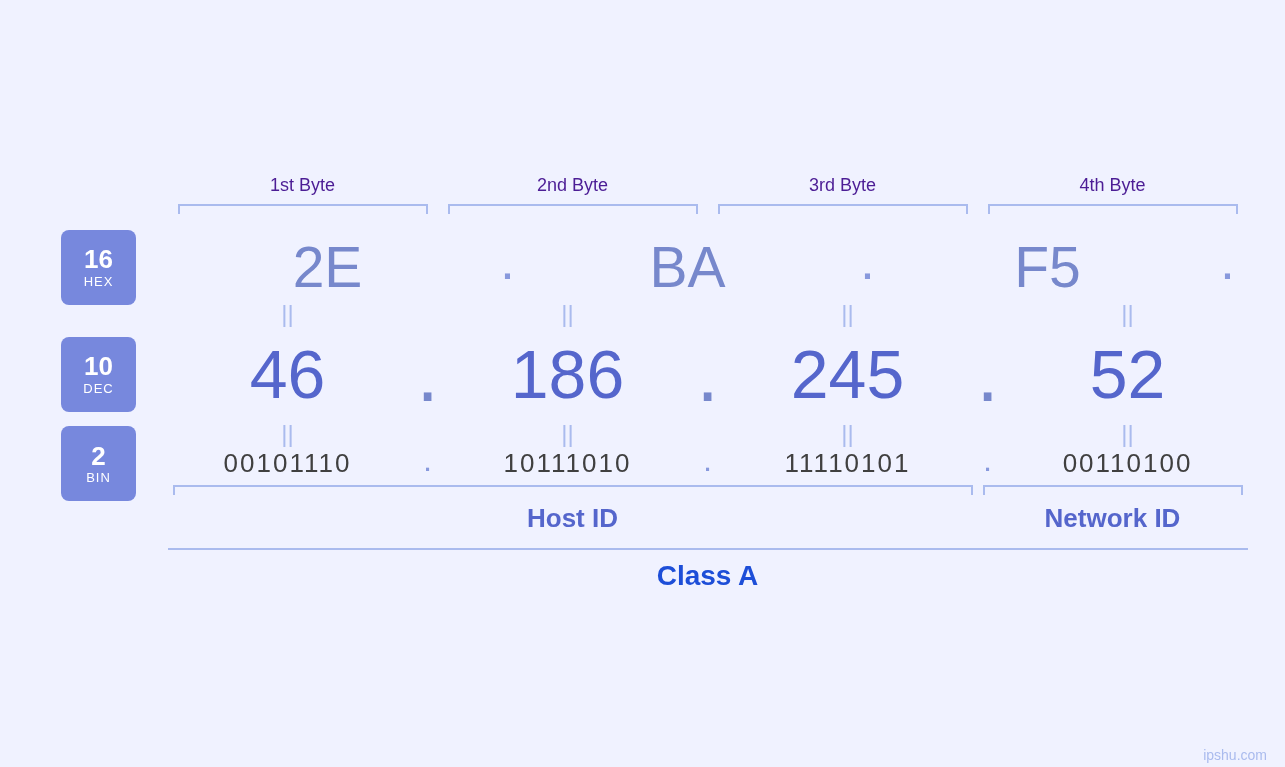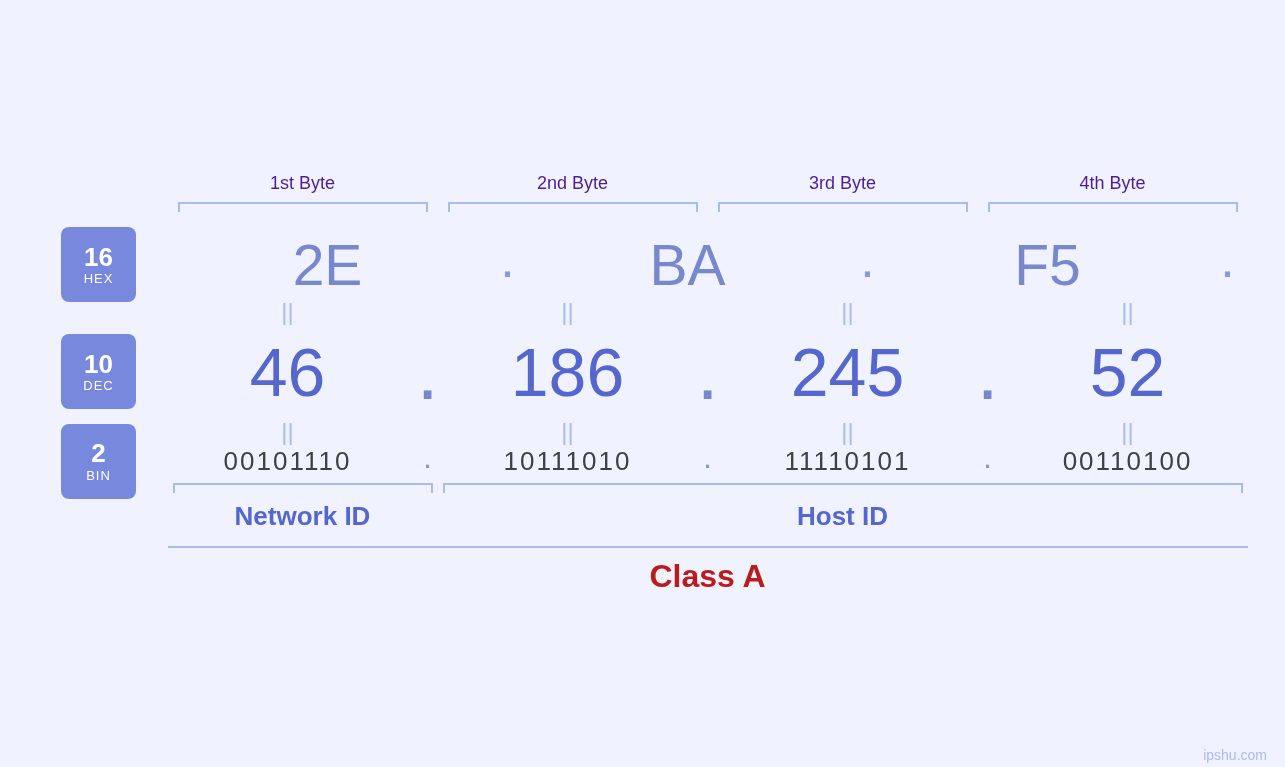--- a/index.html
+++ b/index.html
@@ -230,22 +230,22 @@
       align-items: center;
     }
 
     .class-bracket-line {
       width: 100%;
       height: 2px;
       background: #aabbee;
     }
 
     .class-label {
-      font-size: 32px;
-      color: #b91c1c;
+      font-size: 28px;
+      color: #1d4ed8;
       font-weight: 600;
       margin-top: 10px;
     }
 
     .watermark {
       position: absolute;
       bottom: 4px;
       right: 18px;
       color: #aabbee;
       font-size: 14px;
@@ -368,28 +368,28 @@
       <div class="byte-value">
         <span class="bin-value">00110100</span>
       </div>
     </div>
   </div>
 
   <div class="bottom-section" style="margin-top:6px;">
     <div class="bottom-spacer"></div>
     <div class="bottom-content">
 
+      <div style="display:flex;flex-direction:column;align-items:center;width:75%;">
+        <div style="width:calc(100% - 10px);height:10px;border:2px solid #aabbee;border-bottom:none;margin:0 5px;"></div>
+        <span class="section-label">Host ID</span>
+      </div>
+
       <div style="display:flex;flex-direction:column;align-items:center;width:25%;">
         <div style="width:calc(100% - 10px);height:10px;border:2px solid #aabbee;border-bottom:none;margin:0 5px;"></div>
         <span class="section-label">Network ID</span>
-      </div>
-
-      <div style="display:flex;flex-direction:column;align-items:center;width:75%;">
-        <div style="width:calc(100% - 10px);height:10px;border:2px solid #aabbee;border-bottom:none;margin:0 5px;"></div>
-        <span class="section-label">Host ID</span>
       </div>
     </div>
   </div>
 
   <div class="class-row" style="margin-top:14px;">
     <div class="class-spacer"></div>
     <div class="class-bracket-area">
       <div class="class-bracket-line"></div>
       <span class="class-label">Class A</span>
     </div>

